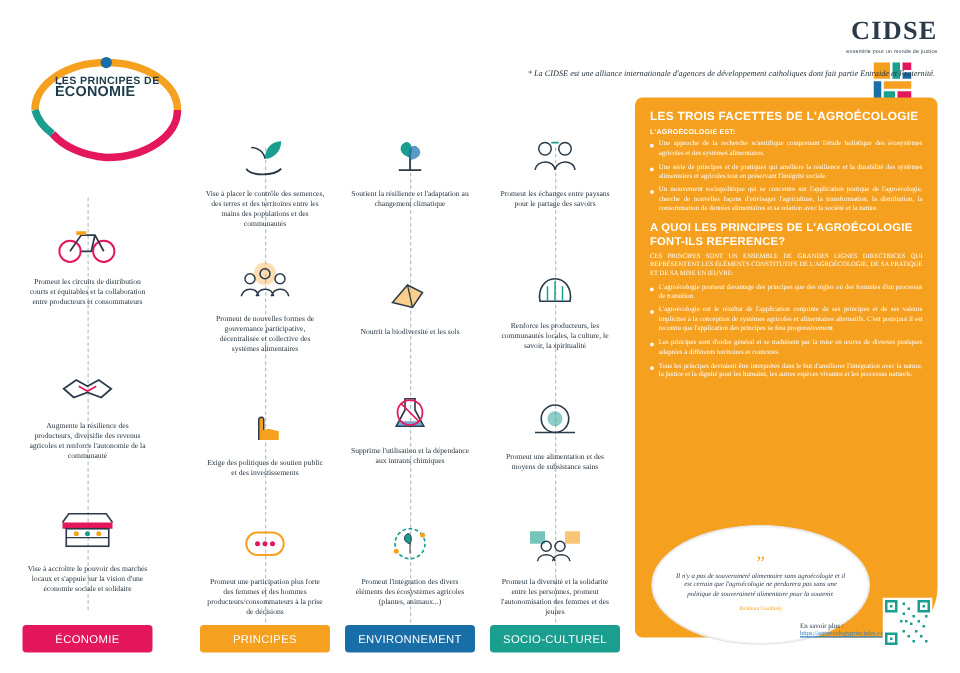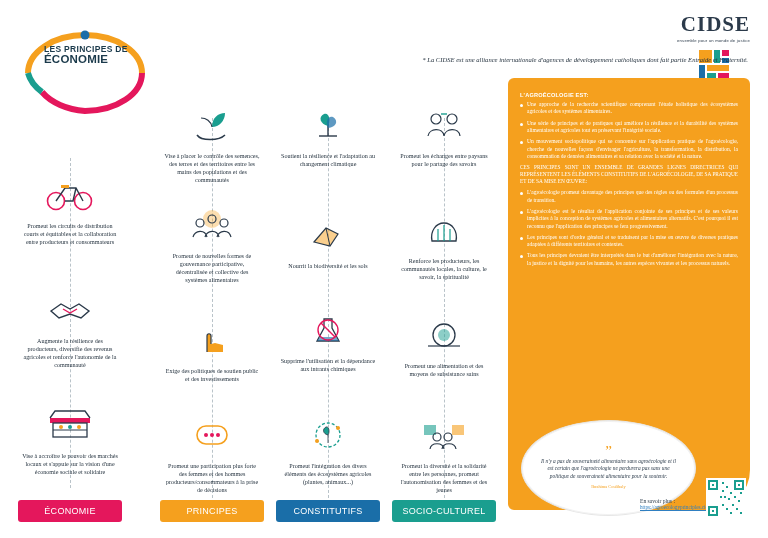--- a/index.html
+++ b/index.html
@@ -20,21 +20,21 @@
   .cidse-sub { font-size:4.2px; color:#2b3a4a; letter-spacing:.2px; display:block; text-align:right; margin-top:1px;}
   .cidse-mark { width:32px; height:32px; position:relative; }
 
   .header-note {
     position:absolute; right:20px; top:56px; width:430px; text-align:right;
     font-family:"Liberation Serif", serif; font-size:6.6px; color:#1f2d3a; font-style:italic;
   }
 
   
   .badge {
-    position:absolute; left:18px; top:27px; width:134px; height:92px;
+    position:absolute; left:18px; top:42px; width:134px; height:92px;
   }
   .badge-ring {
     position:absolute; inset:0;
     border-radius:50% 50% 50% 50%/ 50% 50% 50% 50%;
   }
   .badge-title {
     position:absolute; left:26px; top:18px; width:104px; color:#1b3a4b;
     font-family:"Liberation Sans", sans-serif; font-weight:bold; line-height:1.03;
   }
   .bt1 { font-size:8.5px; letter-spacing:.3px; }
@@ -268,21 +268,21 @@
         <svg width="50" height="36" viewBox="0 0 50 36">
           <circle cx="25" cy="18" r="12" fill="none" stroke="#1a9e8f" stroke-width="1.3" stroke-dasharray="3 2"></circle>
           <path d="M25 26 v-8 M25 18 c-5 -1 -6 -6 -2 -8 c3 -1 4 5 2 8z" fill="#1a9e8f" stroke="#2b3a4a" stroke-width=".8"></path>
           <circle cx="35" cy="11" r="2" fill="#f5a01e"></circle>
           <circle cx="14" cy="24" r="2" fill="#f5a01e"></circle>
         </svg>
       </div>
       <div class="txt">Promeut l'intégration des divers éléments des écosystèmes agricoles (plantes, animaux...)</div>
     </div>
 
-    <div class="col-foot" style="left:0; top:422px; background:#1a6ea8;">CONSTITUTIFS</div>
+    <div class="col-foot" style="left:0; top:422px; background:#1a6ea8;">ENVIRONNEMENT</div>
   </div>
 
   <div class="col" style="left:392px;">
     <div class="dotline" style="top:40px; height:380px;"></div>
 
     <div class="item" style="top:20px;">
       <div class="icon">
         <svg width="50" height="38" viewBox="0 0 50 38">
           <circle cx="17" cy="13" r="5" fill="none" stroke="#2b3a4a" stroke-width="1.2"></circle>
           <circle cx="33" cy="13" r="5" fill="none" stroke="#2b3a4a" stroke-width="1.2"></circle>
@@ -324,27 +324,29 @@
           <path d="M12 32 c1 -7 13 -7 14 0 M24 32 c1 -7 13 -7 14 0" fill="none" stroke="#2b3a4a" stroke-width="1.2"></path>
         </svg>
       </div>
       <div class="txt">Promeut la diversité et la solidarité entre les personnes, promeut l'autonomisation des femmes et des jeunes</div>
     </div>
 
     <div class="col-foot" style="left:0; top:422px; background:#1a9e8f;">SOCIO-CULTUREL</div>
   </div>
 
   <div class="panel">
+    <h2>LES TROIS FACETTES DE L'AGROÉCOLOGIE</h2>
     <div class="lead">L'AGROÉCOLOGIE EST:</div>
     <ul>
       <li>Une approche de la recherche scientifique comprenant l'étude holistique des écosystèmes agricoles et des systèmes alimentaires.</li>
       <li>Une série de principes et de pratiques qui améliore la résilience et la durabilité des systèmes alimentaires et agricoles tout en préservant l'intégrité sociale.</li>
       <li>Un mouvement sociopolitique qui se concentre sur l'application pratique de l'agroécologie, cherche de nouvelles façons d'envisager l'agriculture, la transformation, la distribution, la consommation de denrées alimentaires et sa relation avec la société et la nature.</li>
     </ul>
 
+    <h2 class="small sec2-title">A QUOI LES PRINCIPES DE L'AGROÉCOLOGIE FONT-ILS REFERENCE?</h2>
     <div class="para caps" style="font-size:5.3px; margin-top:3px;">CES PRINCIPES SONT UN ENSEMBLE DE GRANDES LIGNES DIRECTRICES QUI REPRÉSENTENT LES ÉLÉMENTS CONSTITUTIFS DE L'AGROÉCOLOGIE, DE SA PRATIQUE ET DE SA MISE EN ŒUVRE:</div>
     <ul>
       <li>L'agroécologie promeut davantage des principes que des règles ou des formules d'un processus de transition.</li>
       <li>L'agroécologie est le résultat de l'application conjointe de ses principes et de ses valeurs implicites à la conception de systèmes agricoles et alimentaires alternatifs. C'est pourquoi il est reconnu que l'application des principes se fera progressivement.</li>
       <li>Les principes sont d'ordre général et se traduisent par la mise en œuvre de diverses pratiques adaptées à différents territoires et contextes.</li>
       <li>Tous les principes devraient être interprétés dans le but d'améliorer l'intégration avec la nature, la justice et la dignité pour les humains, les autres espèces vivantes et les processus naturels.</li>
     </ul>
   </div>
 
   <div class="quote">

